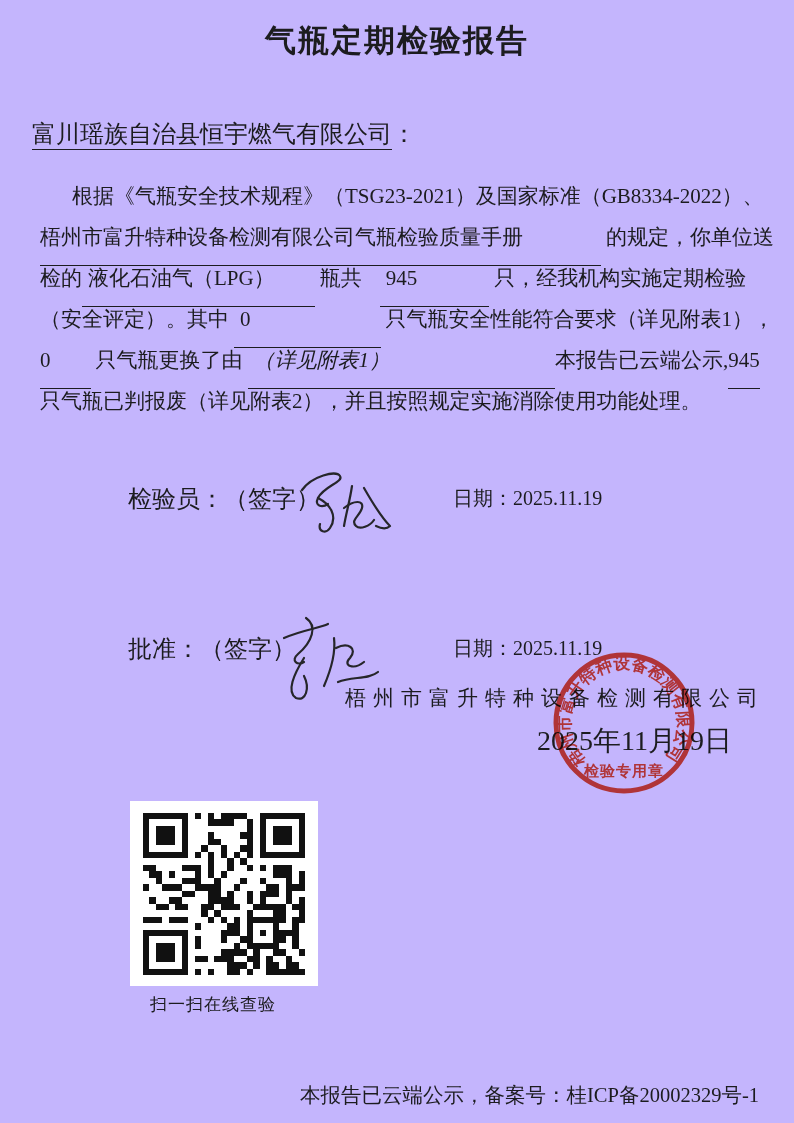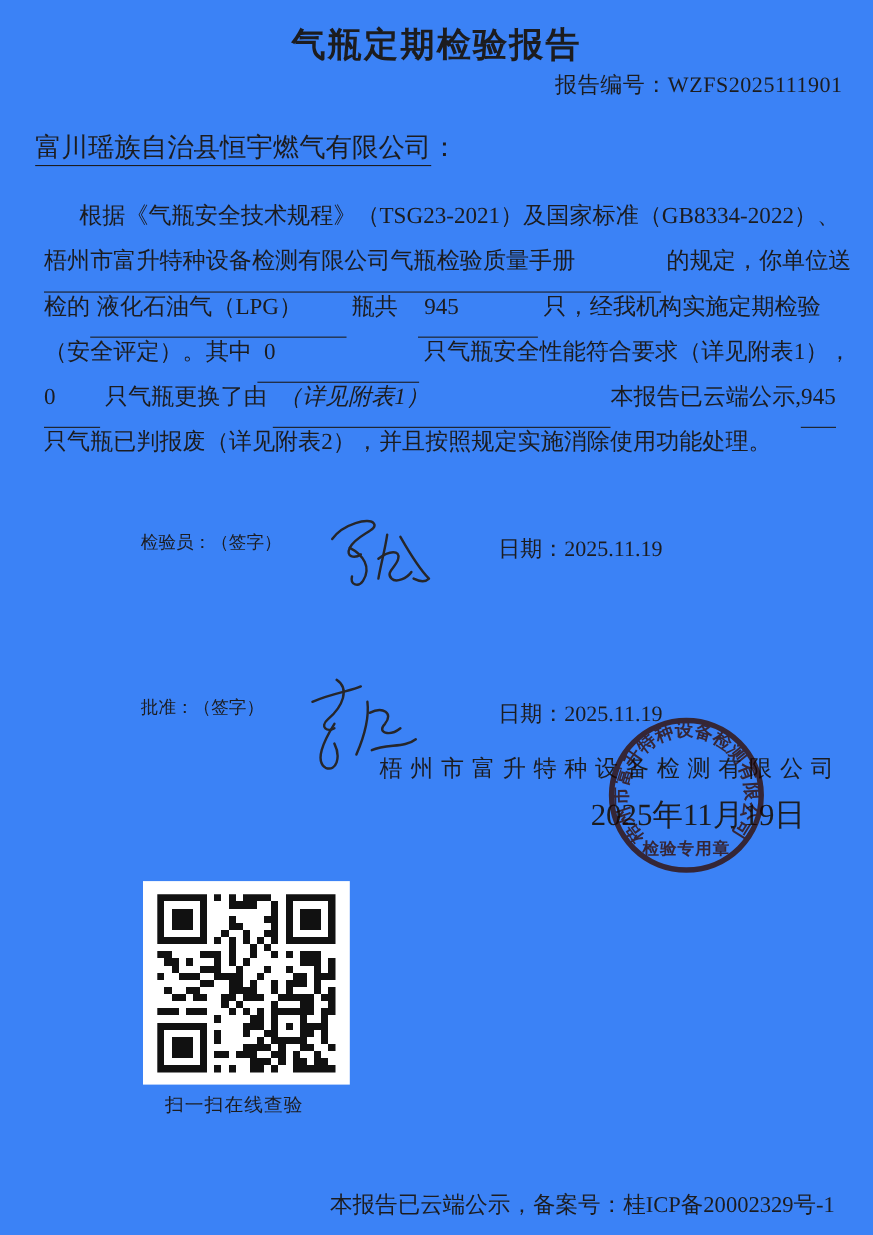--- a/index.html
+++ b/index.html
@@ -5,21 +5,21 @@
   html,body{margin:0;padding:0;}
   body{
     background:#e9e9ed;
     font-family:"Liberation Serif","DejaVu Serif",serif;
     color:#1c1c1f;
   }
   .page{
     position:relative;
     width:794px;height:1123px;
     margin:0 auto;
-    background:#3b82f6;
+    background:#c4b5fd;
     overflow:hidden;
   }
   .abs{position:absolute;}
   .title{
     top:20px;left:0;width:794px;
     text-align:center;
     font-size:31px;font-weight:700;
     letter-spacing:2px;
   }
   .report-no{
@@ -52,21 +52,21 @@
     vertical-align:baseline;
   }
   .pl6{padding-left:6px;}
   .ml5{margin-left:5px;}
   .ml18{margin-left:18px;}
   .pr40{padding-right:40px;}
   .pr78{padding-right:78px;}
   .pr72{padding-right:72px;}
   .pr130{padding-right:130px;}
   .pr165{padding-right:165px;font-style:italic;}
-  .sign-label{font-size:16px;white-space:nowrap;}
+  .sign-label{font-size:24px;white-space:nowrap;}
   .date-text{font-size:20px;white-space:nowrap;}
   .issuer-company{
     top:684px;left:345px;
     font-size:21px;letter-spacing:7px;white-space:nowrap;
   }
   .issuer-date{
     top:722px;left:537px;
     font-size:28px;white-space:nowrap;
   }
   .seal{
@@ -90,21 +90,20 @@
     font-size:20.5px;white-space:nowrap;
   }
 </style>
 </head>
 <body>
 
 <div class="page">
 
   <div class="abs title">气瓶定期检验报告</div>
 
-  <div class="abs report-no"><span>报告编号：</span><span>WZFS2025111901</span></div>
 
   <div class="abs recipient"><span class="uname">富川瑶族自治县恒宇燃气有限公司</span><span>：</span></div>
 
   <div class="abs body-text">
     <div class="bl indent"><span>根据《气瓶安全技术规程》（TSG23-2021）及国家标准（GB8334-2022）、</span></div>
     <div class="bl"><span class="u pr78">梧州市富升特种设备检测有限公司气瓶检验质量手册</span><span class="ml5">的规定，你单位送</span></div>
     <div class="bl"><span>检的</span><span class="u pl6 pr40">液化石油气（LPG）</span><span class="ml5">瓶共</span><span class="u pl6 pr72 ml18">945</span><span class="ml5">只，经我机构实施定期检验</span></div>
     <div class="bl"><span>（安全评定）。其中</span><span class="u pl6 pr130 ml5">0</span><span class="ml5">只气瓶安全性能符合要求（详见附表1），</span></div>
     <div class="bl"><span class="u pr40">0</span><span class="ml5">只气瓶更换了由</span><span class="u pl6 pr165 ml5">（详见附表1）</span><span>本报告已云端公示,</span><span class="u">945</span></div>
     <div class="bl"><span>只气瓶已判报废（详见附表2），并且按照规定实施消除使用功能处理。</span></div>

